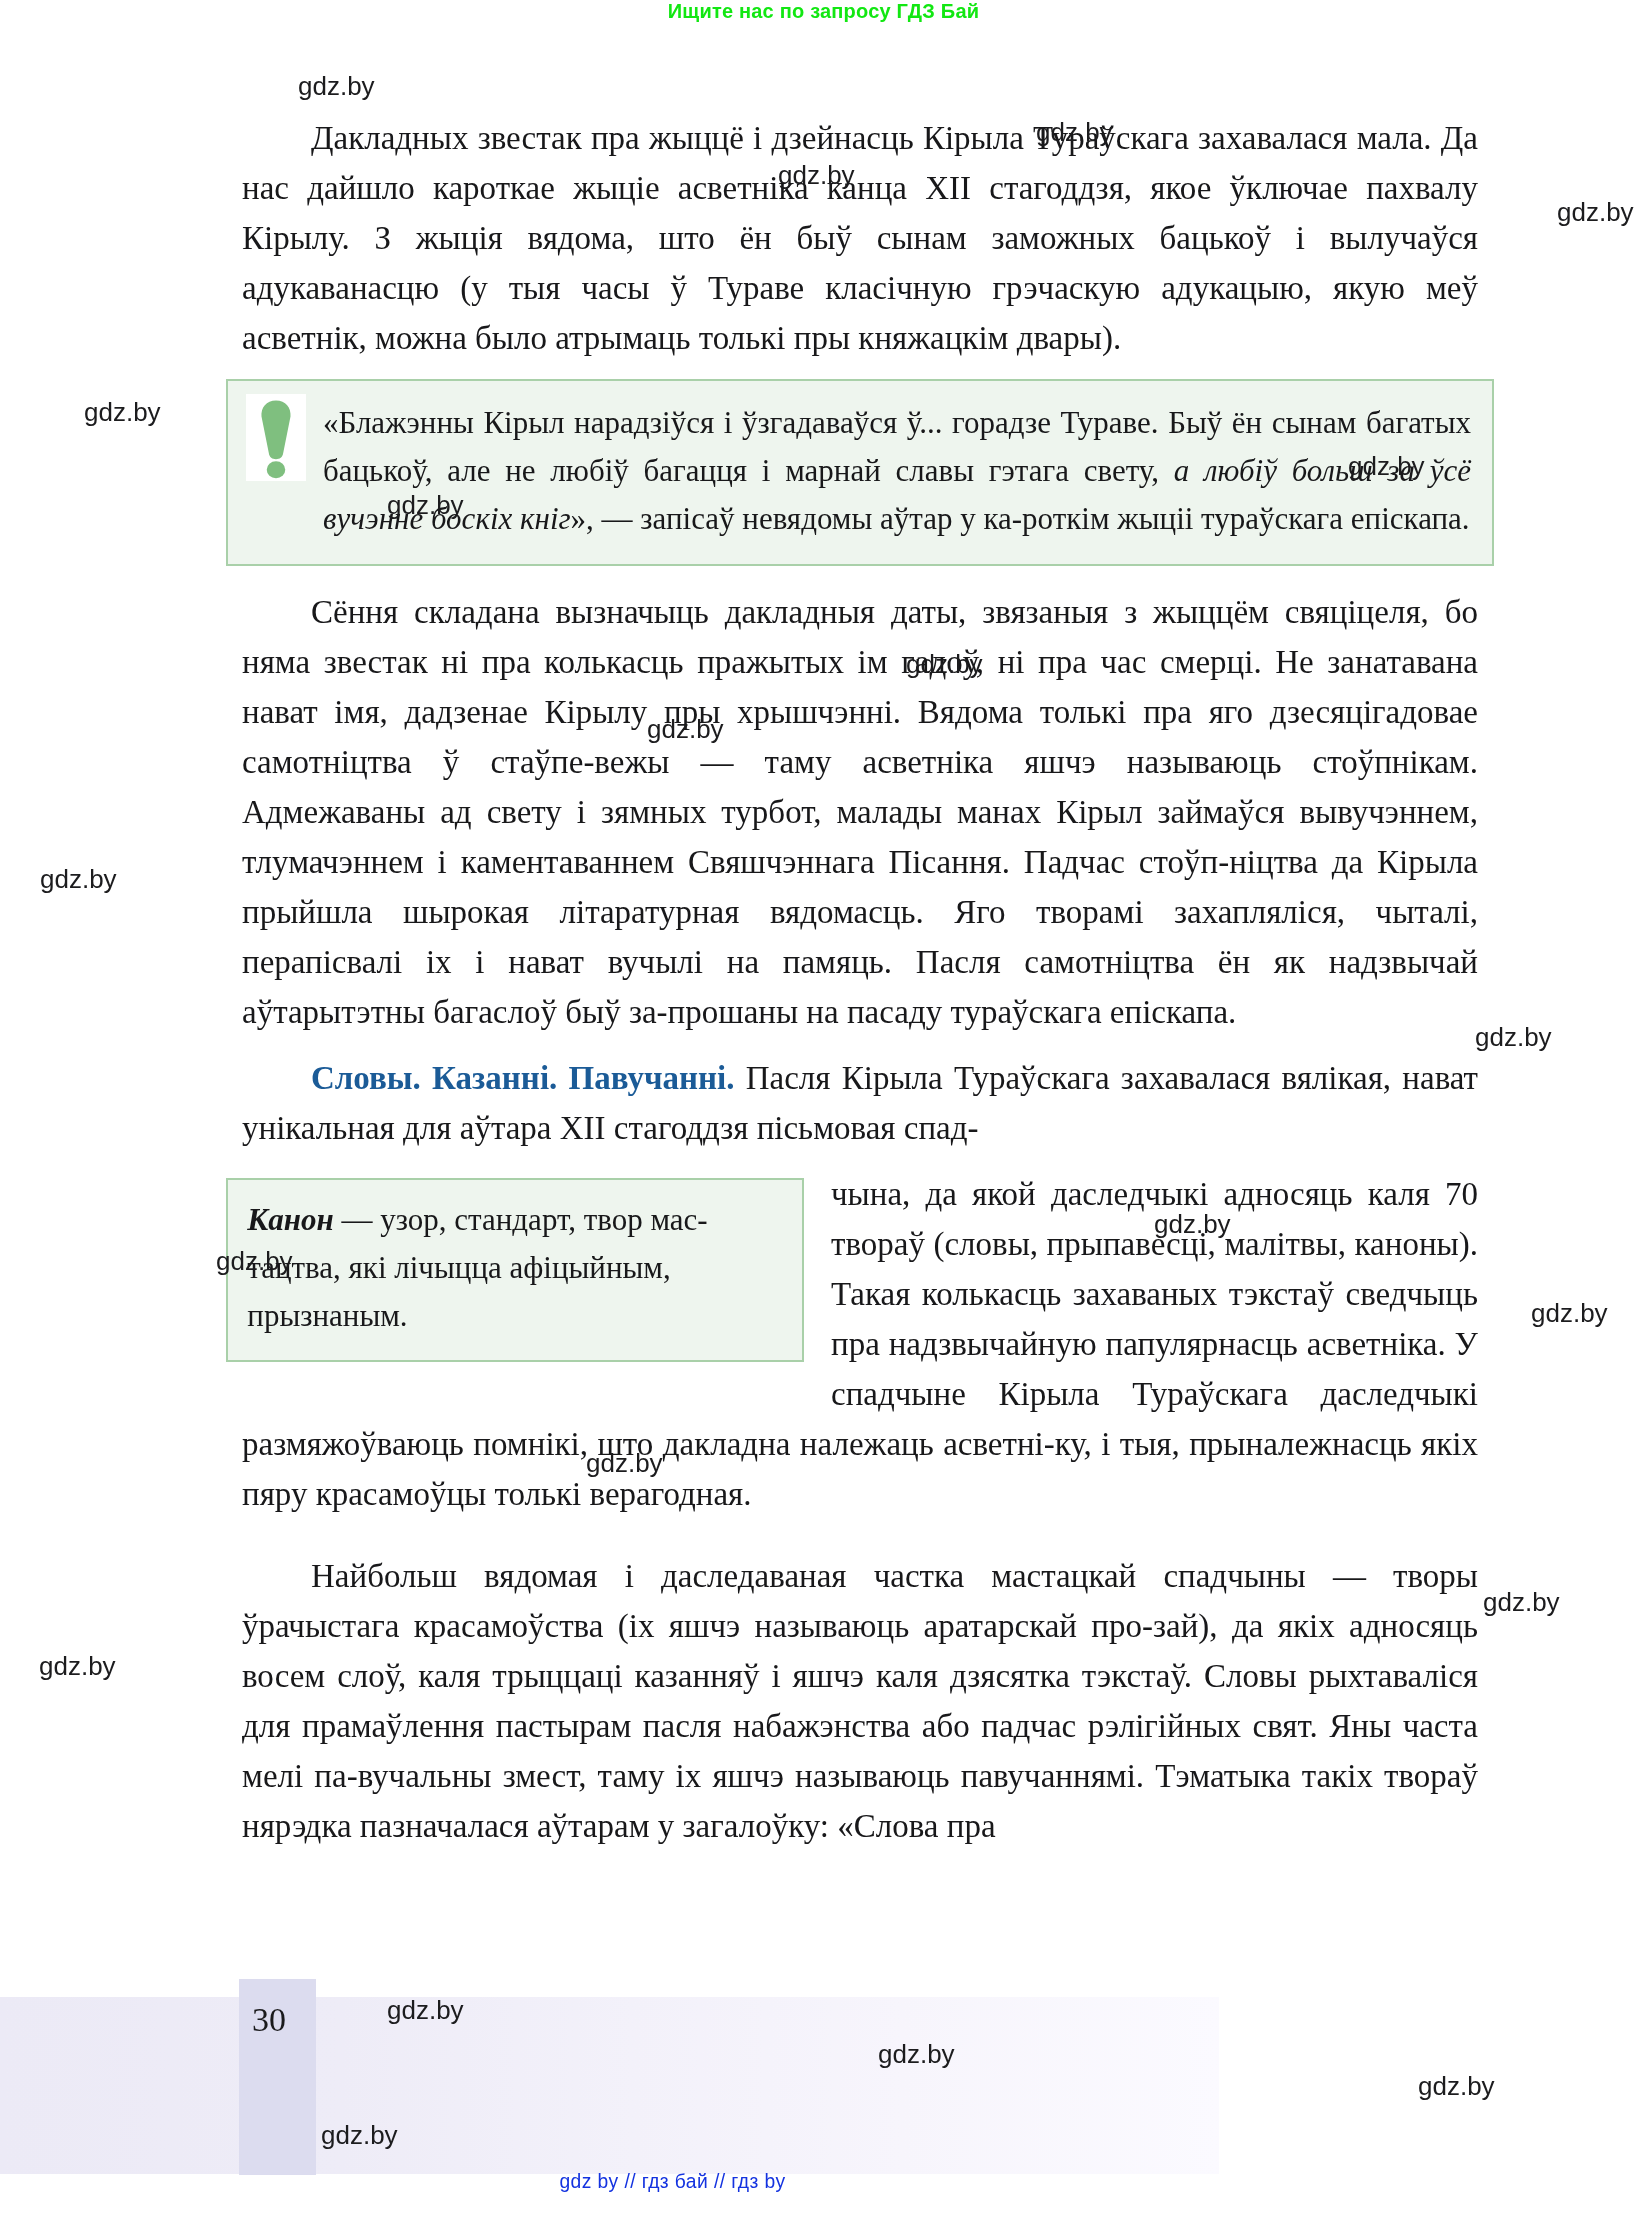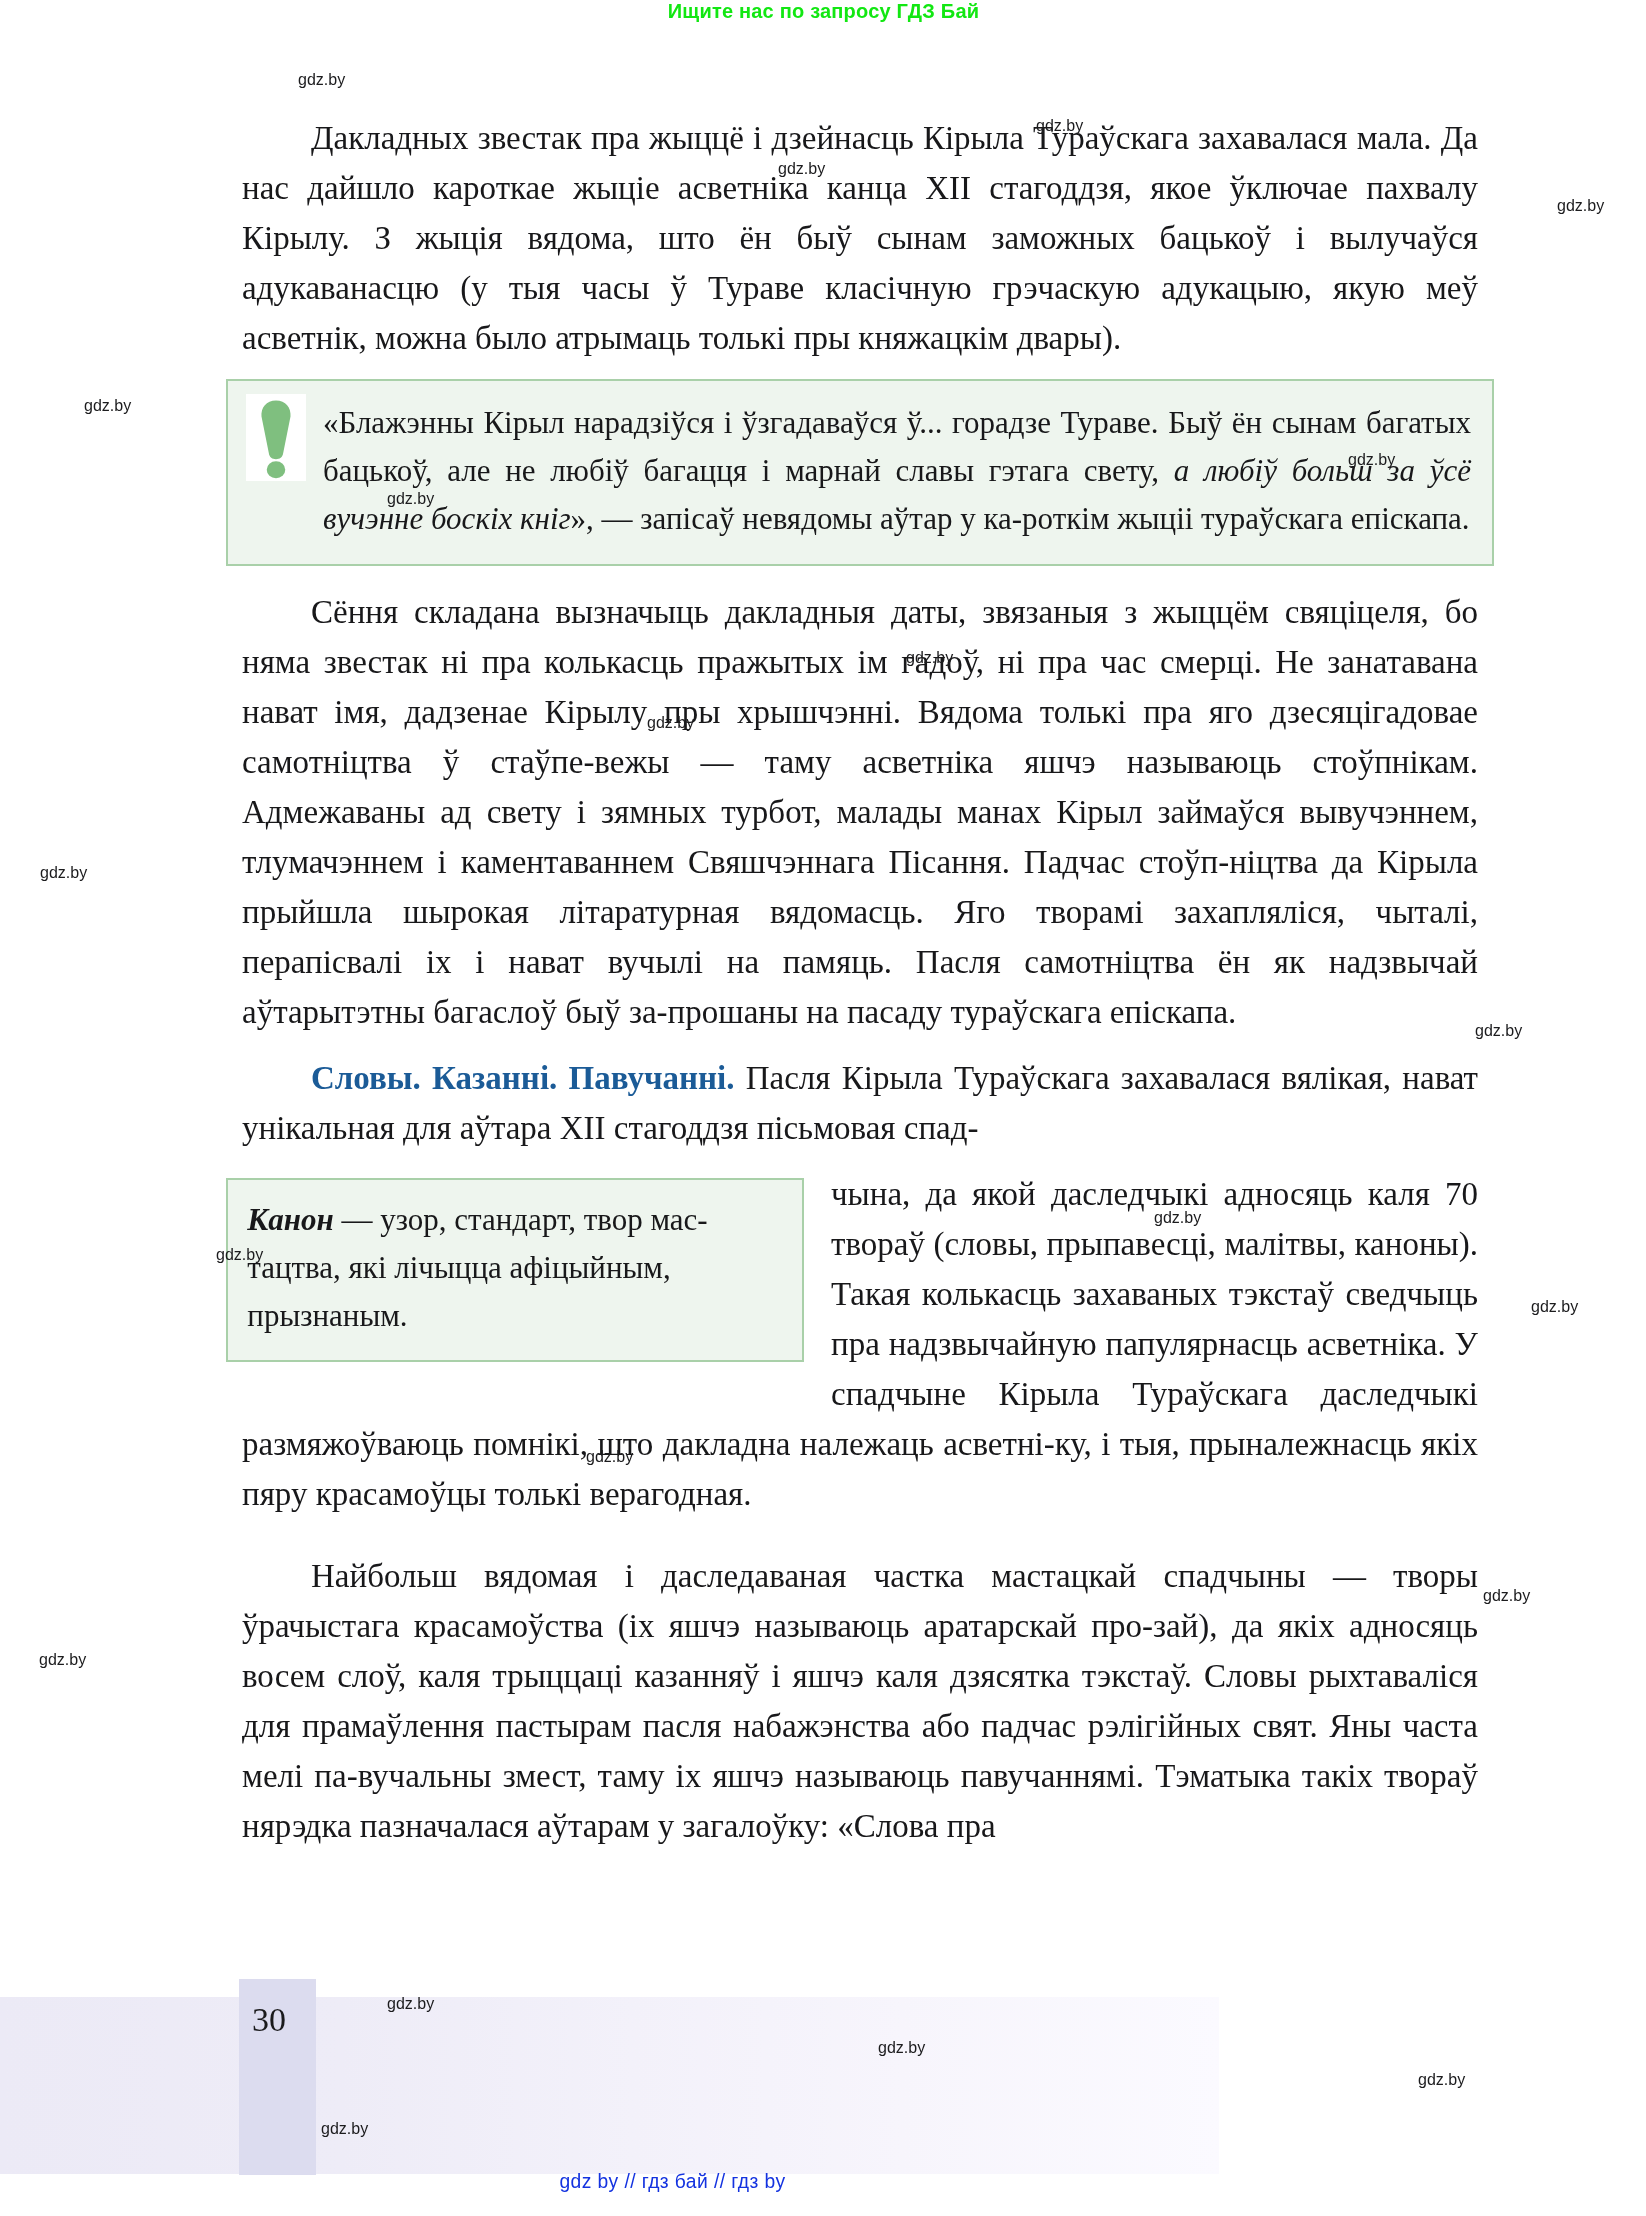--- a/index.html
+++ b/index.html
@@ -174,21 +174,21 @@
     font-family: "Liberation Sans", sans-serif;
     font-size: 19.3px;
     color: #1433e0;
     letter-spacing: 0.4px;
   }
 
   
   .wm {
     position: absolute;
     font-family: "Liberation Sans", sans-serif;
-    font-size: 16px;
+    font-size: 26px;
     color: #1c1c1e;
     white-space: nowrap;
     z-index: 25;
   }
 </style>
 </head>
 <body>
 
 <div id="page">
 

